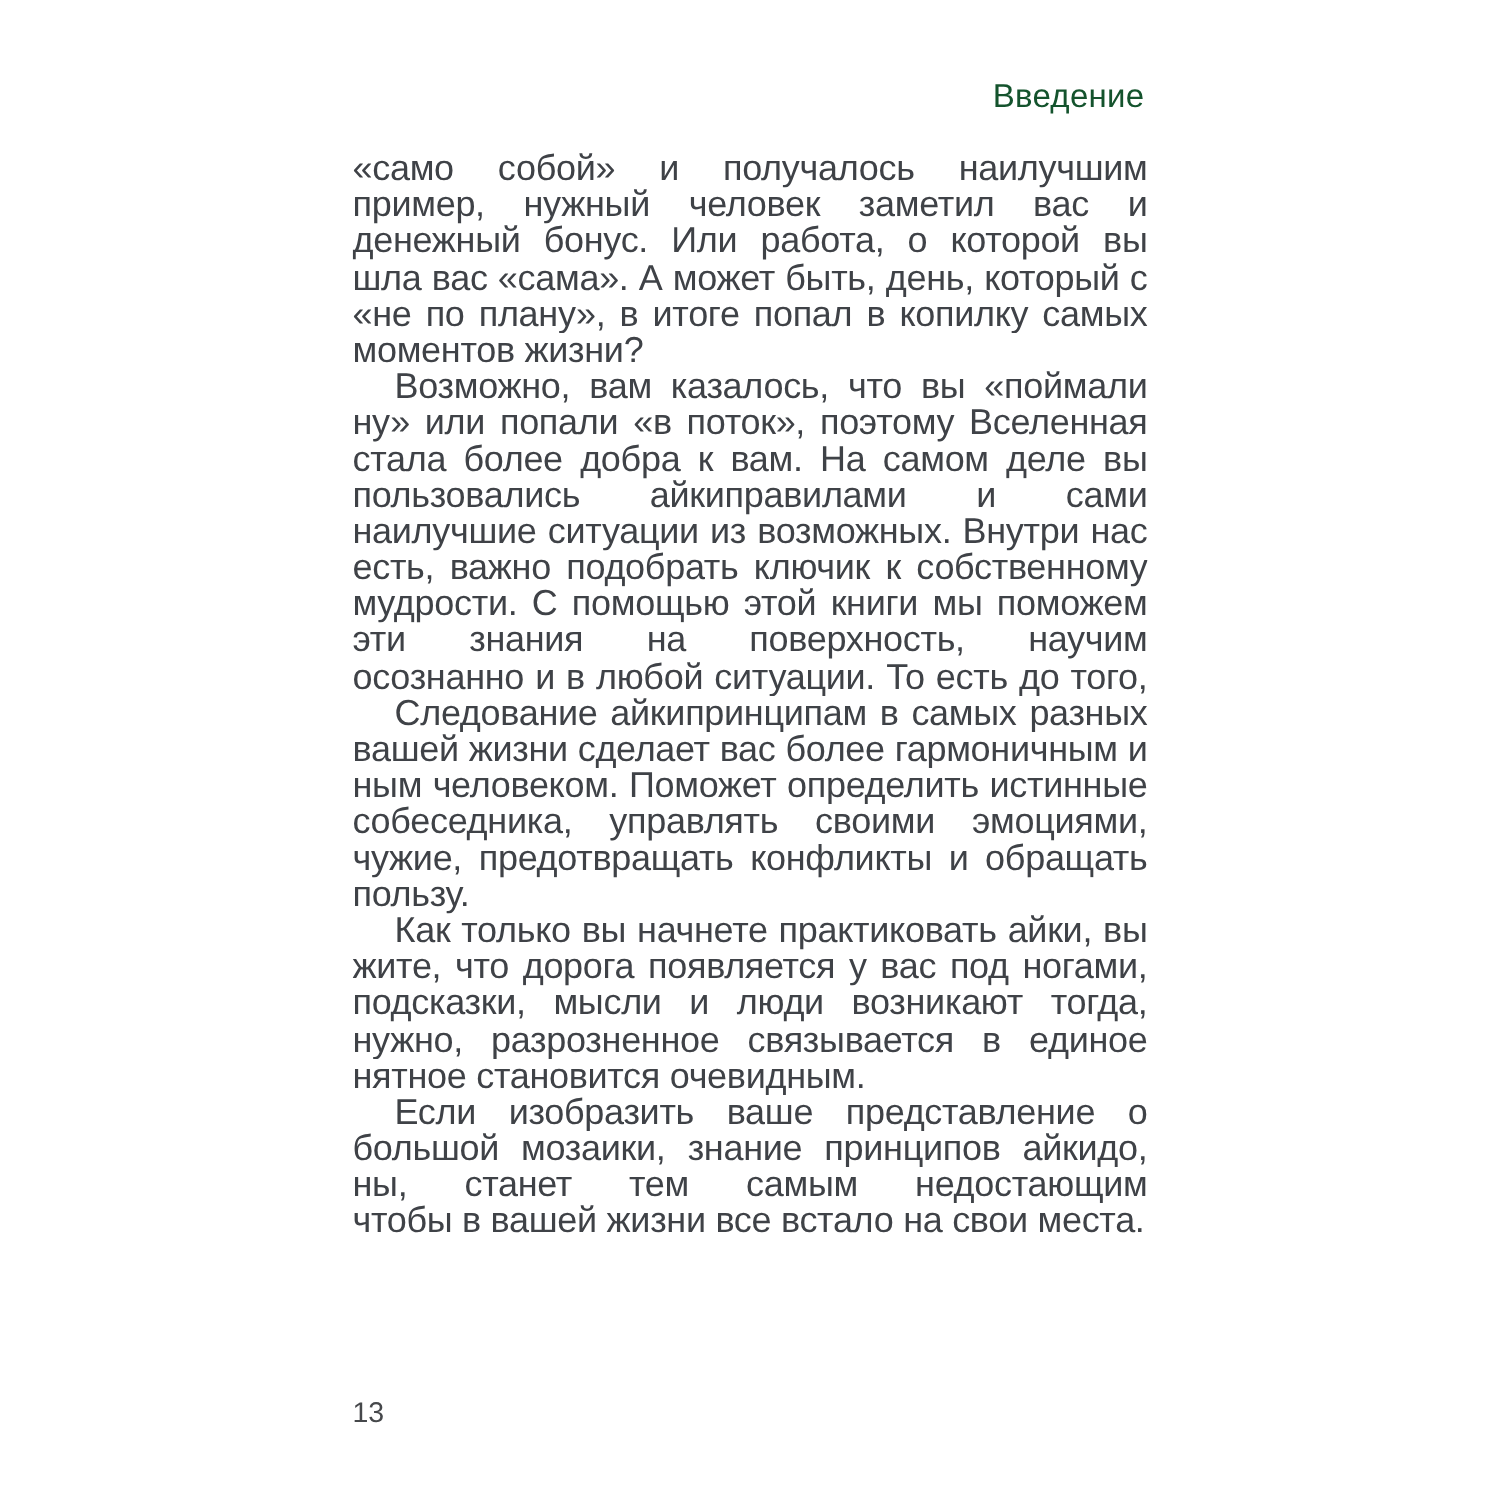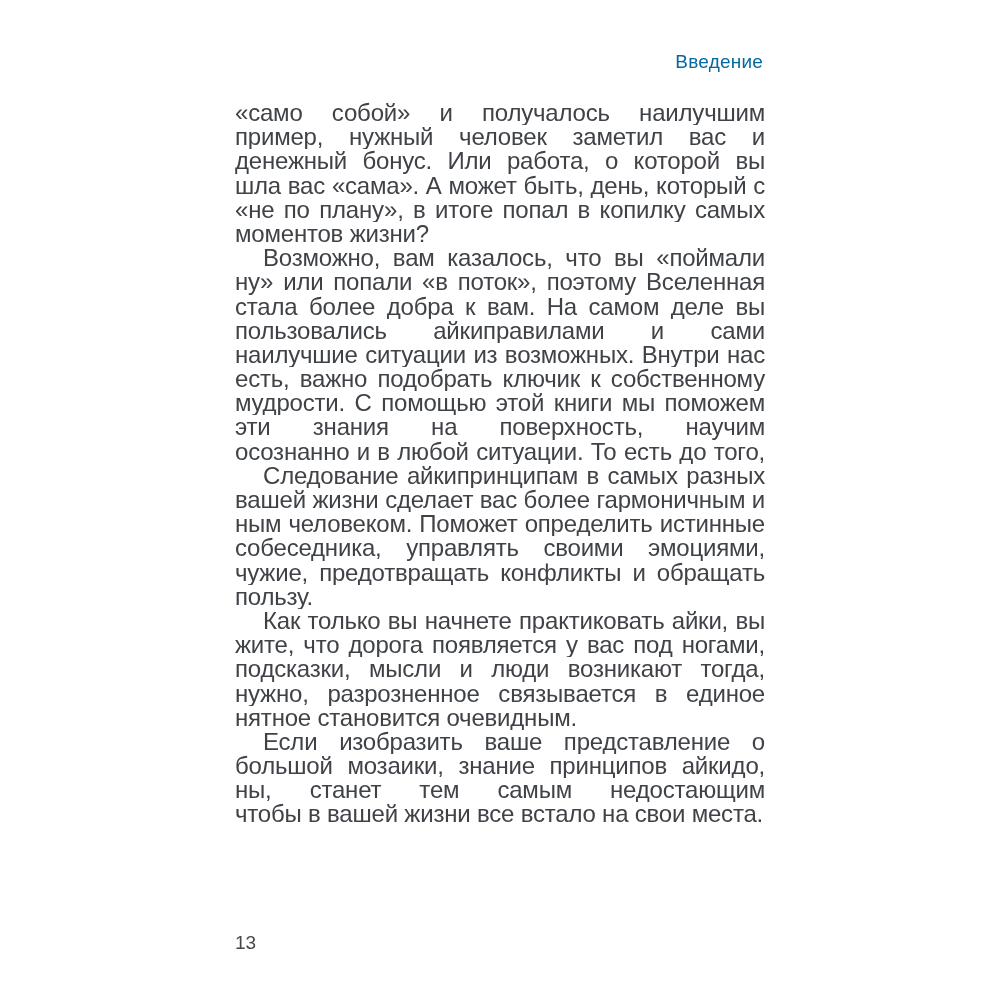--- a/index.html
+++ b/index.html
@@ -12,23 +12,23 @@
     width: 1000px;
     height: 1000px;
     background: #ffffff;
     font-family: "Liberation Sans", sans-serif;
     overflow: hidden;
   }
   .running-head {
     position: absolute;
     top: 51px;
     right: 237px;
-    font-size: 19px;
+    font-size: 22px;
     font-weight: 400;
-    color: #0369a1;
+    color: #14532d;
     letter-spacing: 0.2px;
   }
   .textblock {
     position: absolute;
     left: 235px;
     top: 101px;
     width: 530px;
     font-size: 24px;
     line-height: 24.2px;
     color: #3f4247;

